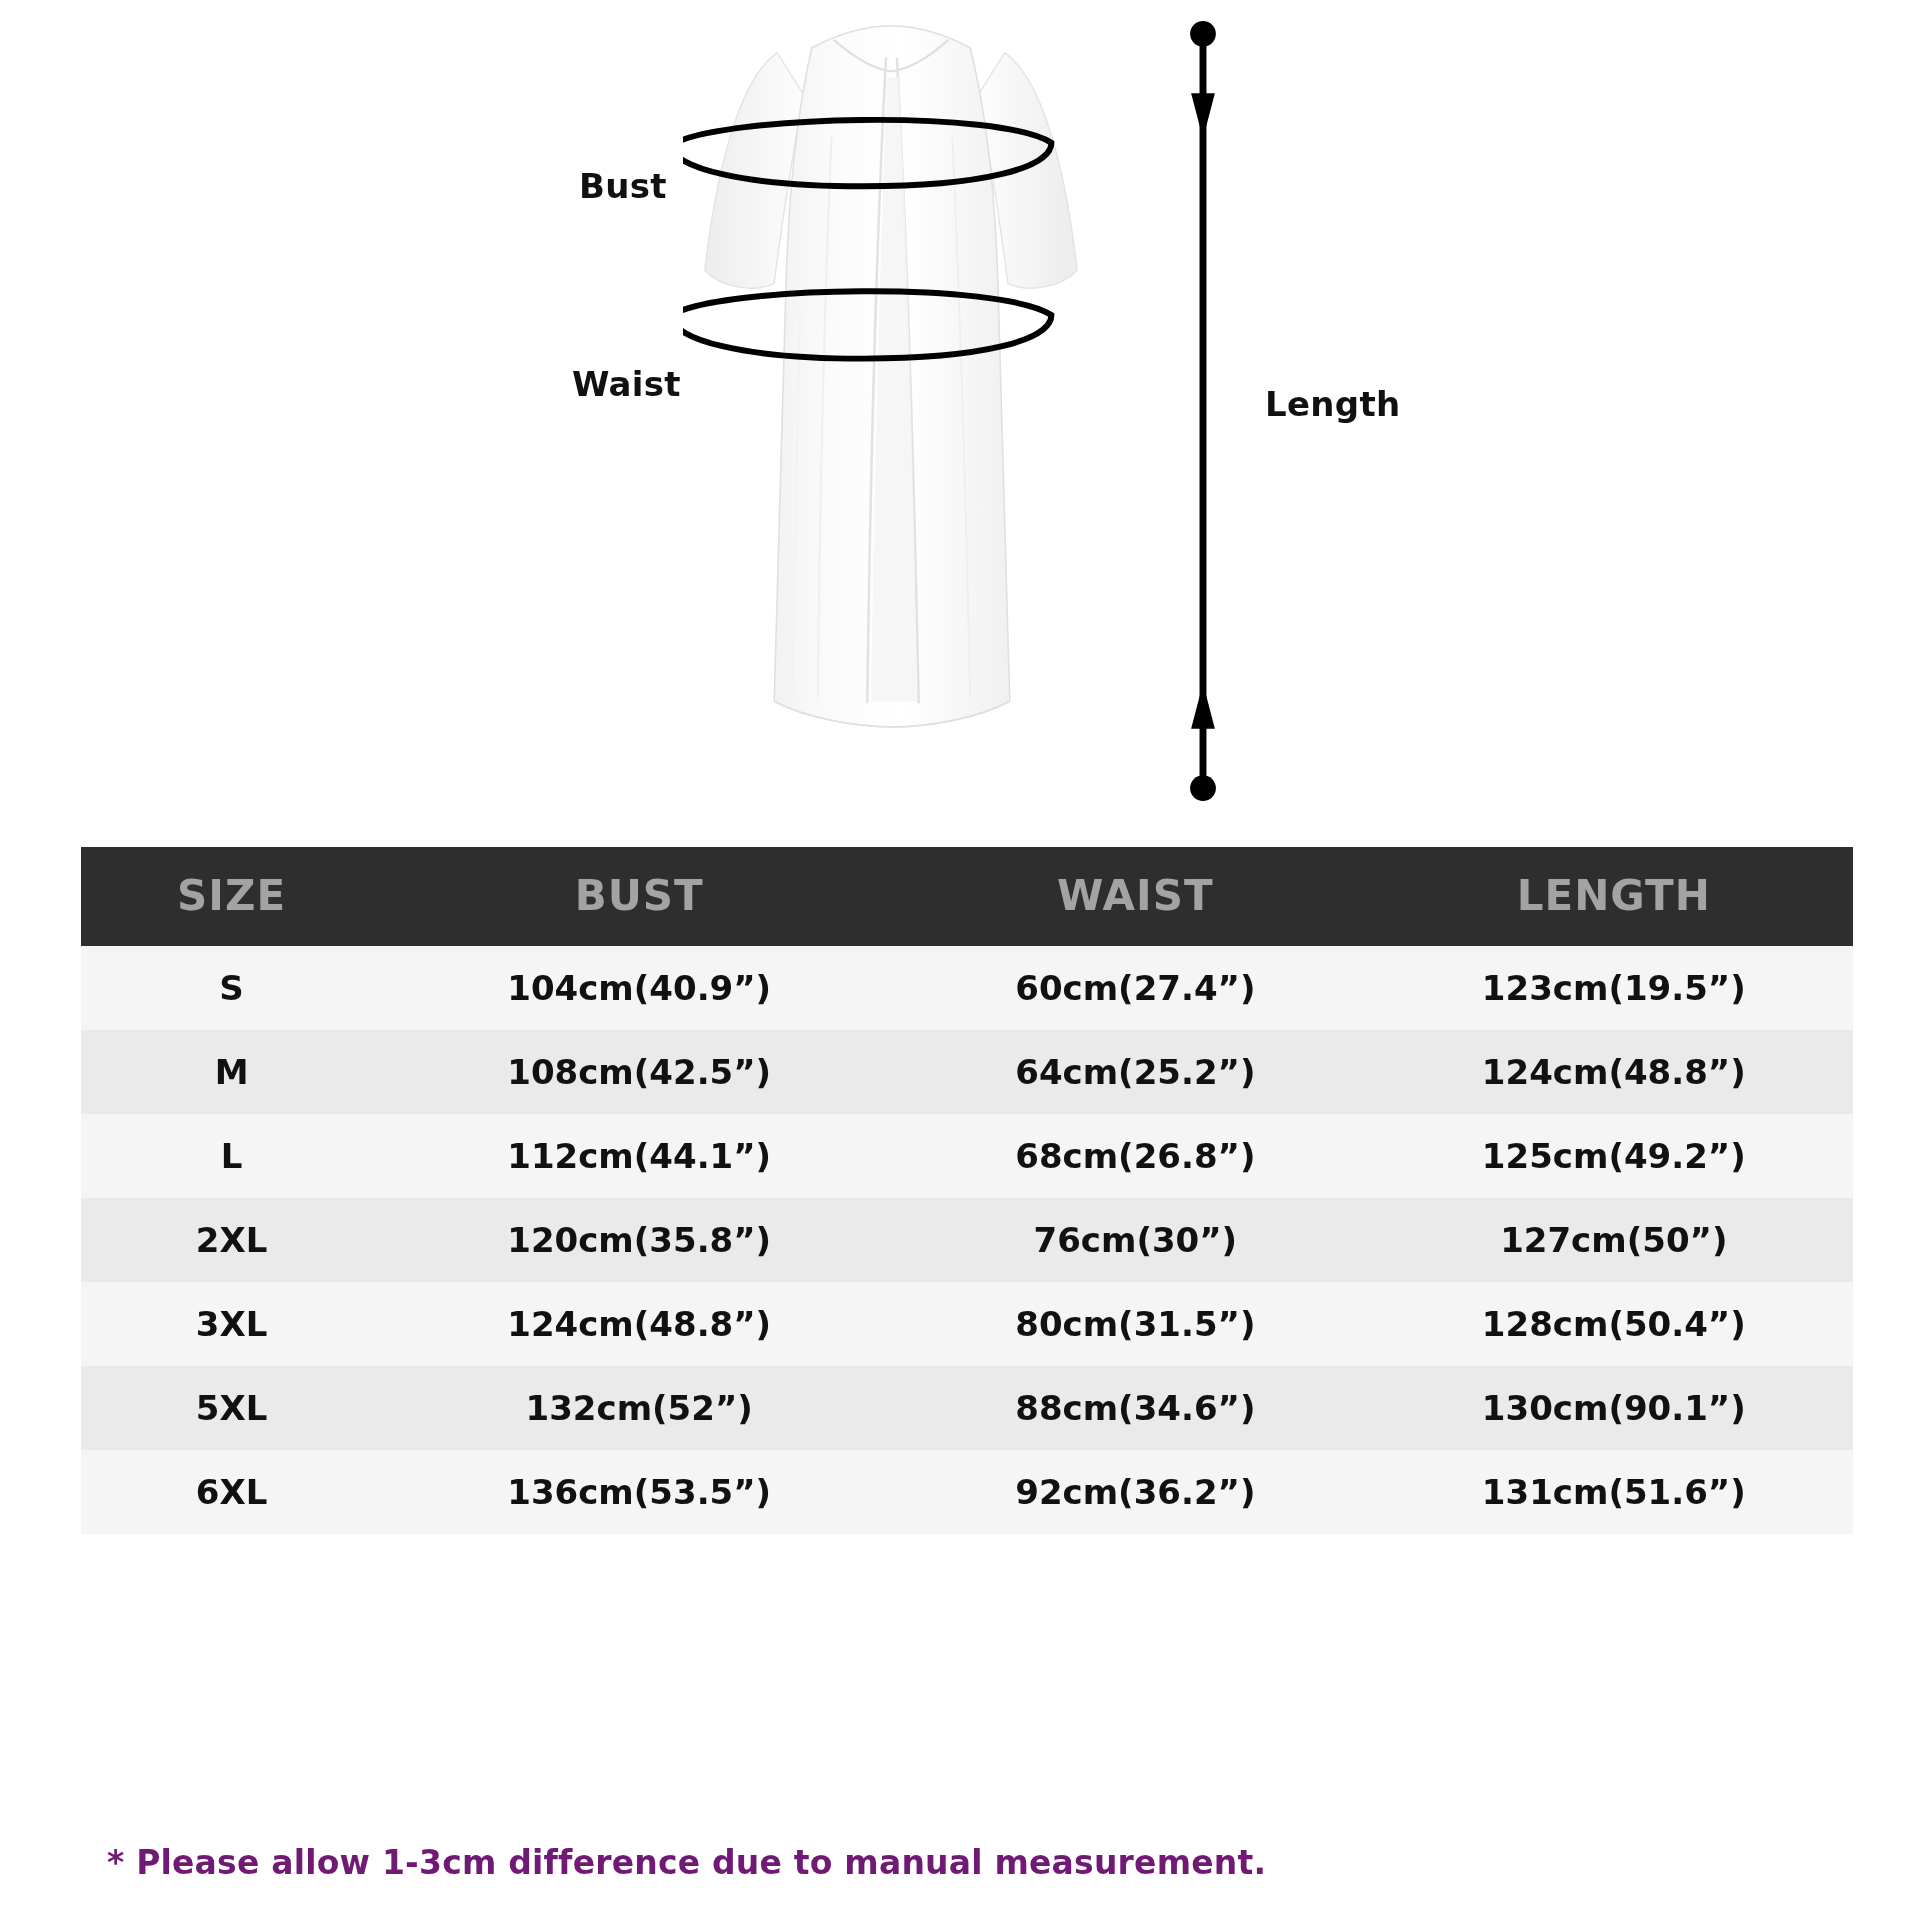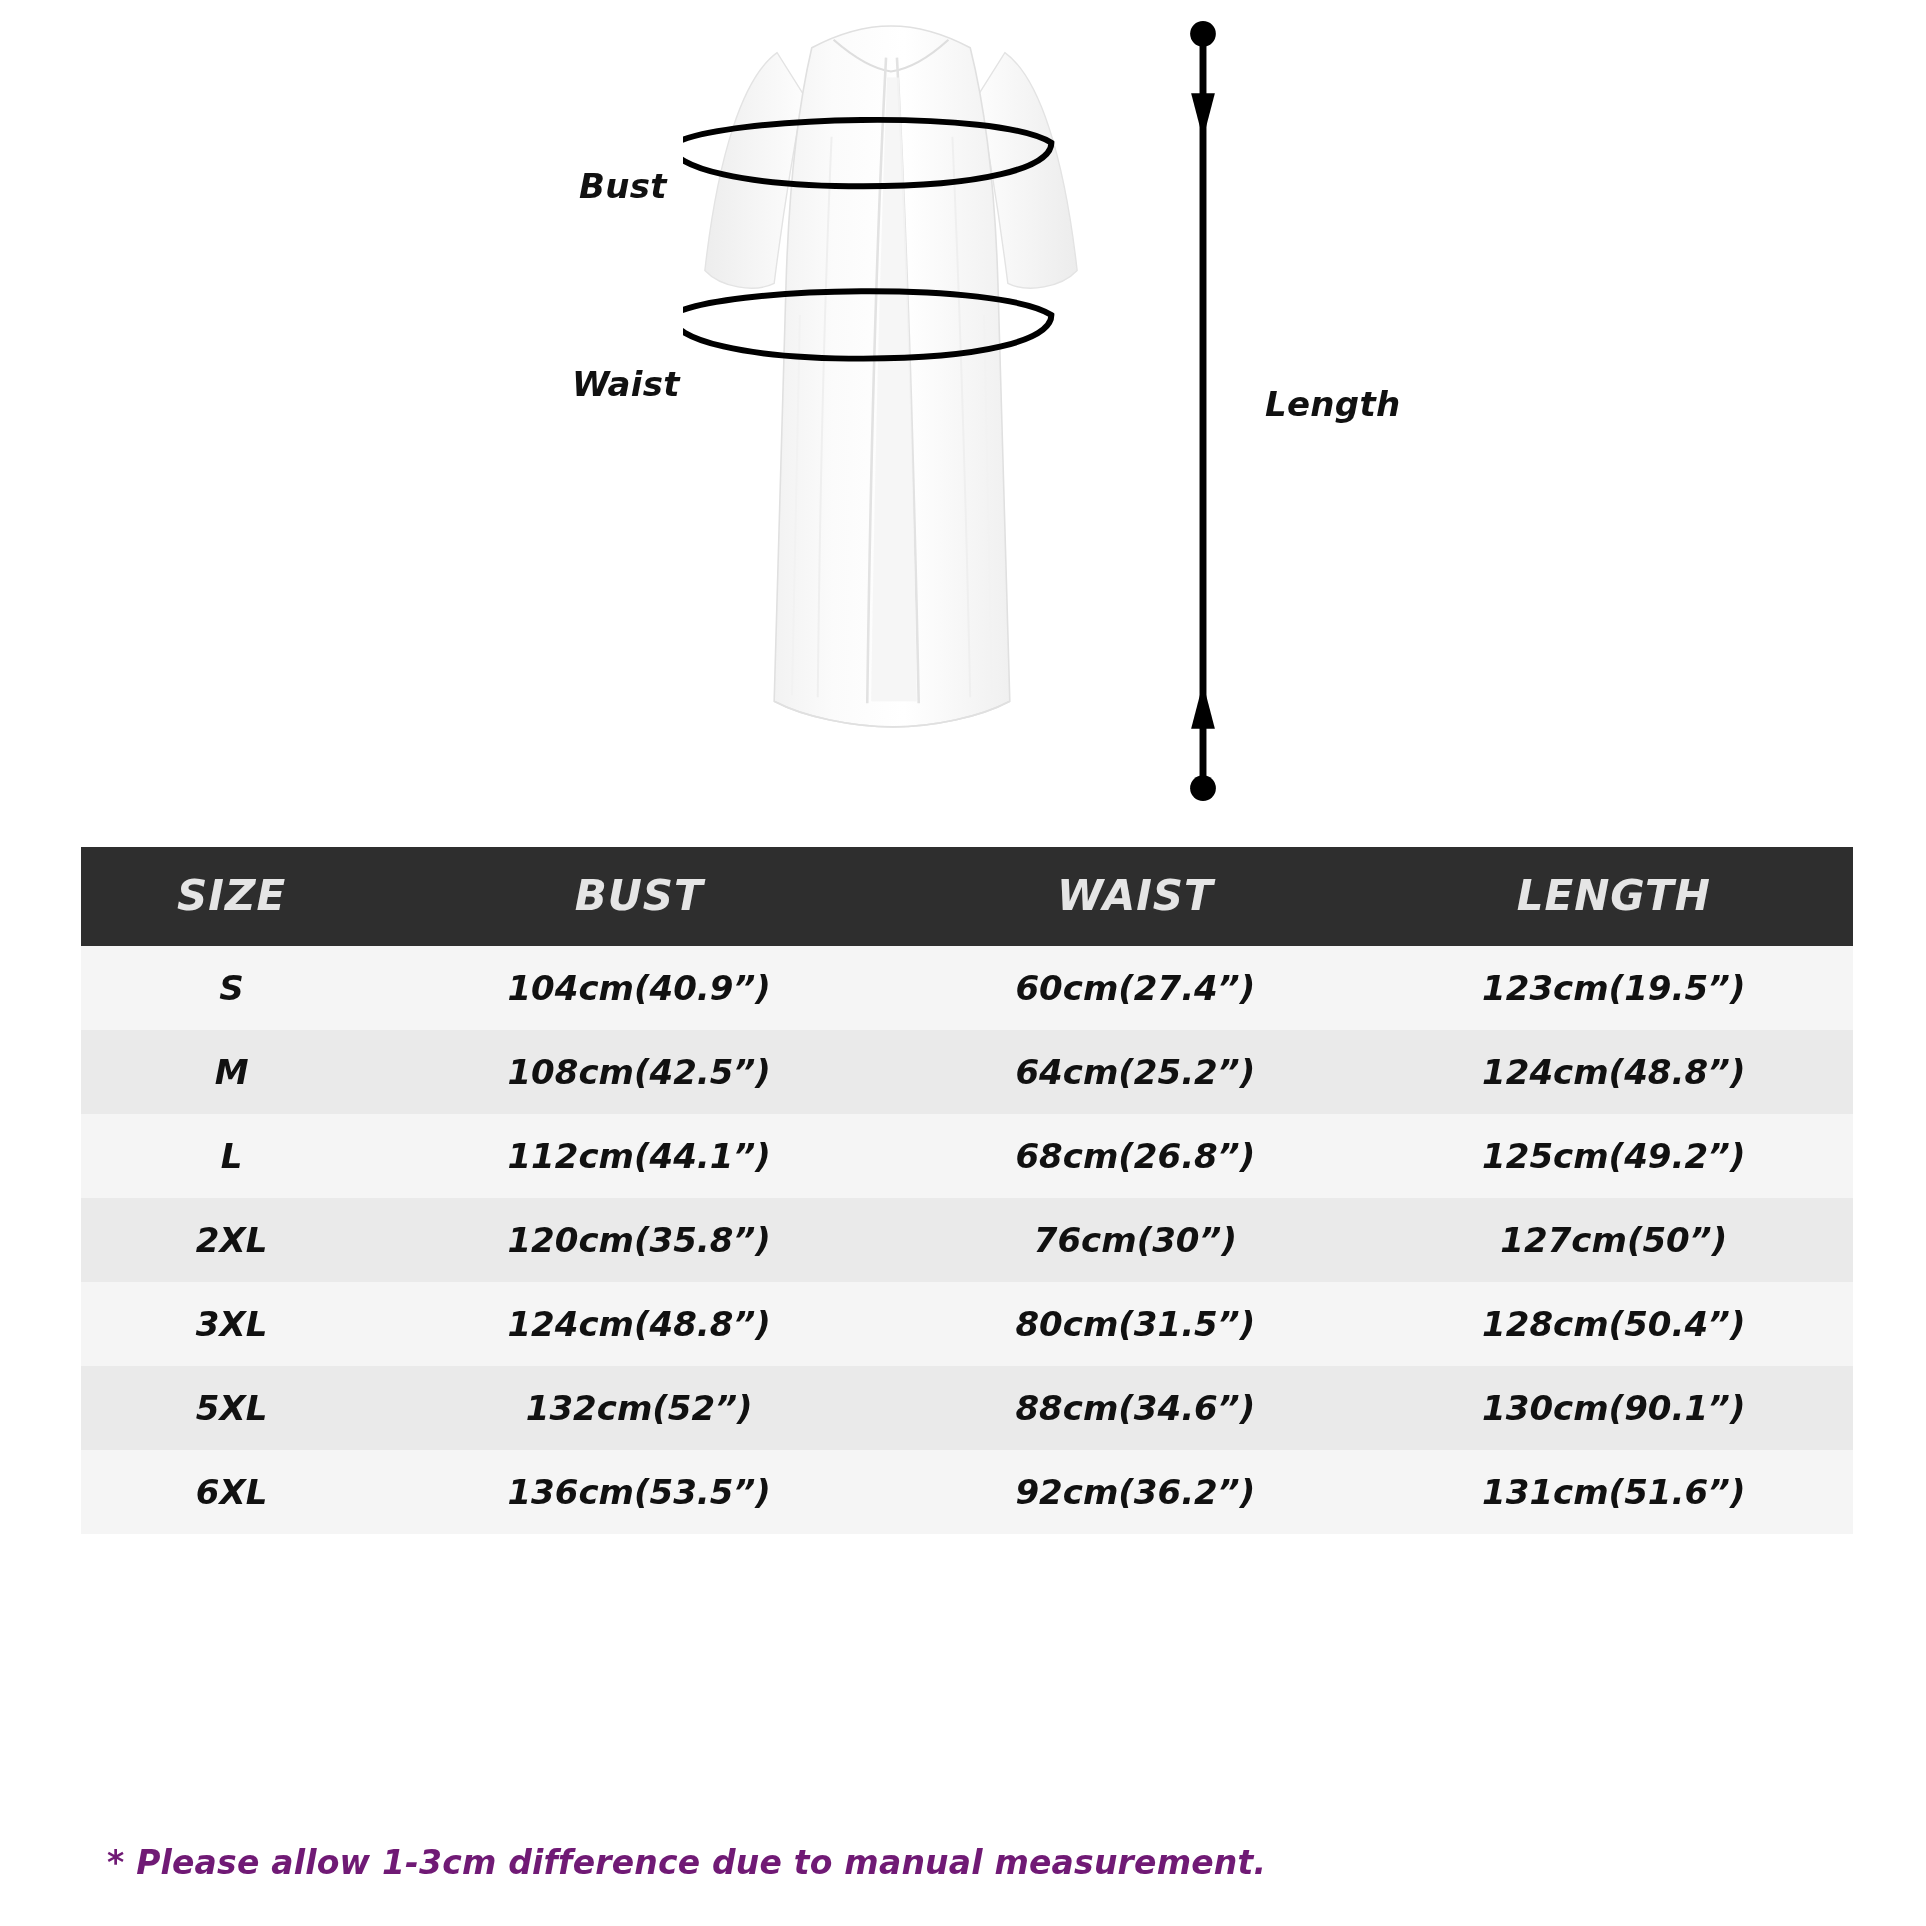--- a/index.html
+++ b/index.html
@@ -13,21 +13,20 @@
     font-family: "DejaVu Sans", sans-serif;
     -webkit-font-smoothing: antialiased;
     overflow: hidden;
   }
 
   .page {
     position: relative;
     width: 1927px;
     height: 1927px;
     background: #ffffff;
-    font-style: italic;
   }
 
   
   .illustration {
     position: relative;
     width: 1927px;
     height: 837px;
   }
 
   .garment-wrap {
@@ -82,21 +81,21 @@
     width: 1772px;
     border-collapse: collapse;
     table-layout: fixed;
   }
   .table th, .table td {
     text-align: center;
     font-weight: bold;
   }
   .table thead th {
     background: #2e2e2e;
-    color: #e5e5e5;
+    color: #a3a3a3;
     font-size: 42px;
     letter-spacing: 1px;
     padding: 24px 0 26px 0;
   }
   .table tbody td {
     font-size: 34px;
     color: #111111;
     padding: 22px 0 22px 0;
   }
   .table tbody tr:nth-child(odd) td {

